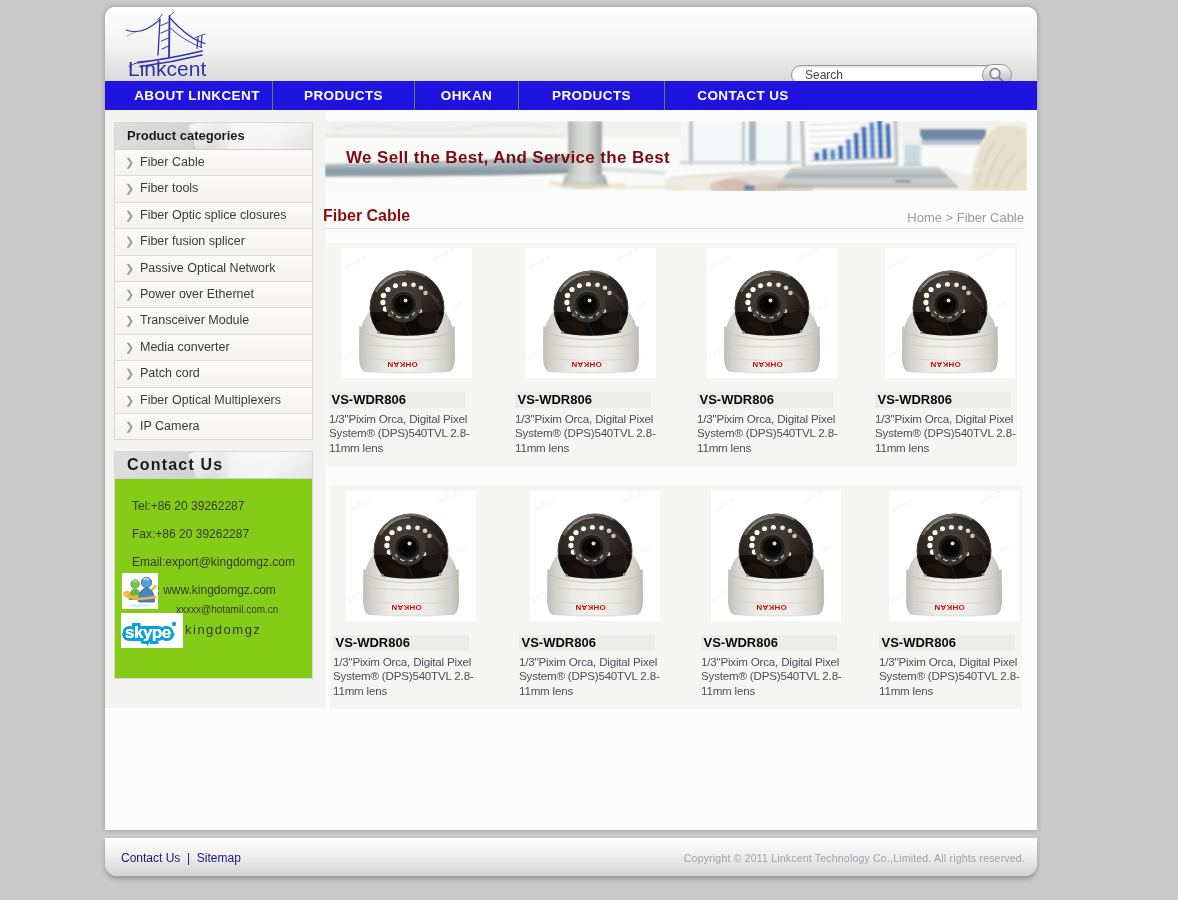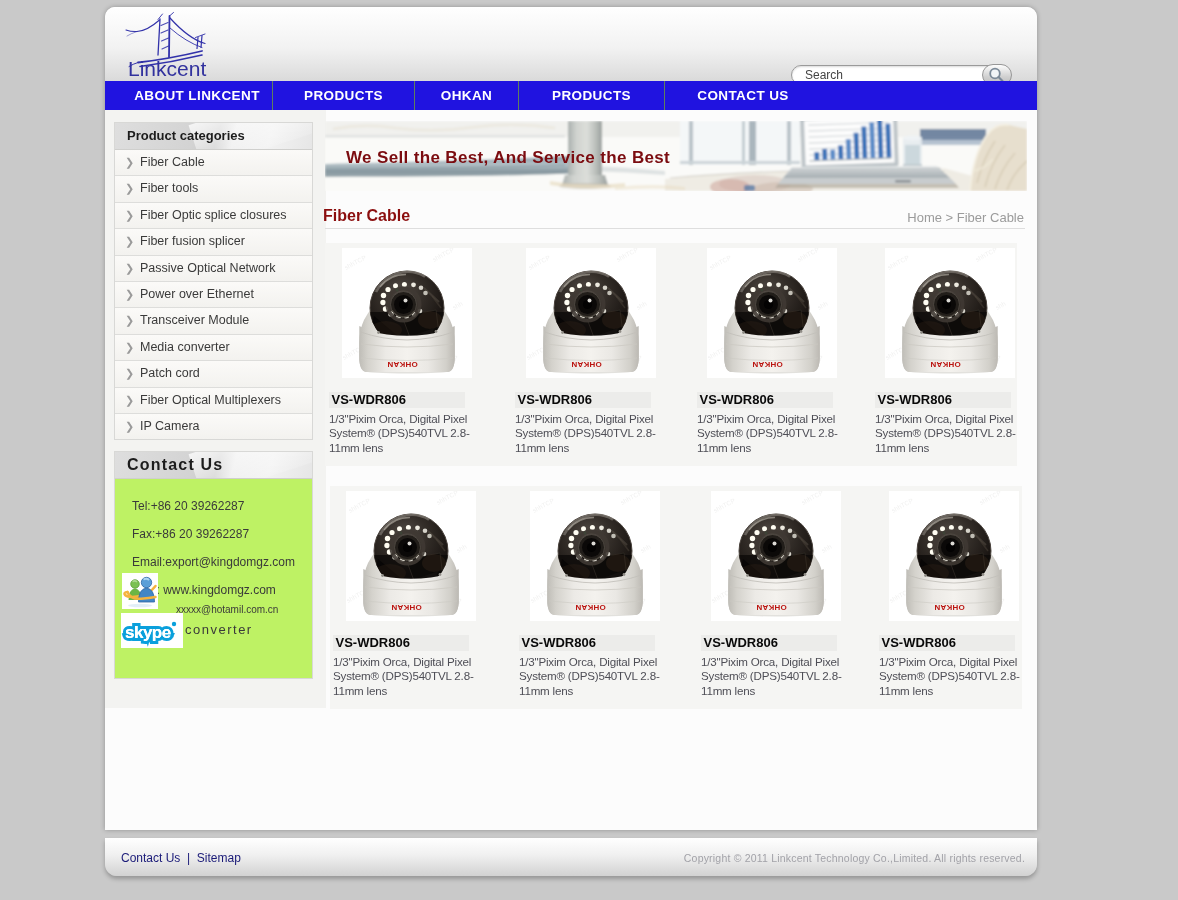--- a/index.html
+++ b/index.html
@@ -9,21 +9,21 @@
 #header{position:absolute;left:0;top:0;width:932px;height:74px;background:linear-gradient(#ffffff,#f2f2f2 55%,#dadada);border-radius:10px 10px 0 0;}
 #title{position:absolute;left:131px;top:28px;font-size:24px;color:#2118d6;white-space:nowrap;letter-spacing:-0.3px;}
 #search{position:absolute;left:686px;top:31px;width:218px;height:18px;background:#fff;border:1px solid #9a9a9a;border-radius:10px;box-shadow:inset 0 1px 2px rgba(0,0,0,0.15);margin-top:27px;}
 #search .stxt{position:absolute;left:13px;top:2px;font-size:12px;color:#444;}
 #sbtn{position:absolute;right:-2px;top:-2px;width:28px;height:20px;border:1px solid #979797;border-radius:11px;background:linear-gradient(#fdfdfd,#cfcfcf 60%,#bdbdbd);}
 #nav{position:absolute;left:0;top:74px;width:932px;height:29px;background:#2013e0;}
 #nav div{float:left;height:29px;line-height:29px;text-align:center;color:#fff;font-weight:bold;font-size:13.5px;letter-spacing:.4px;box-sizing:border-box;border-right:1px solid #5e7f5e;}
 #nav div:last-child{border-right:none;padding-right:24px;}
 #nav div:first-child{padding-left:17px;}
 #leftstrip{position:absolute;left:0;top:103px;width:221px;height:598px;background:#f3f3f1;}
-.sbox{position:absolute;left:9px;width:199px;background:#bef264;border:1px solid #d8d8d6;box-sizing:border-box;}
+.sbox{position:absolute;left:9px;width:199px;background:#84cc16;border:1px solid #d8d8d6;box-sizing:border-box;}
 .shead{height:26px;line-height:26px;padding-left:12px;font-weight:bold;color:#1c1c1c;background:linear-gradient(#e8e8e8,#d0d0d0),linear-gradient(#ddd,#ddd);background:linear-gradient(105deg,#dedede 0%,#d3d3d3 40%,#c9c9c9 52%,#ececec 60%,#f2f2f2 78%,#e6e6e6 100%);border-bottom:1px solid #cfcfcd;position:relative;overflow:hidden;z-index:0;}
 .shead:after{content:"";position:absolute;right:-30px;top:-22px;width:150px;height:46px;background:linear-gradient(rgba(255,255,255,0.75),rgba(255,255,255,0.15));transform:rotate(-18deg);z-index:-1;}
 ul.cats{list-style:none;margin:0;padding:0;}
 ul.cats li{height:25.4px;line-height:25.4px;border-bottom:1px solid #dddddb;background:linear-gradient(#fbfaf8,#f3f2ef);font-size:12.5px;color:#3a3a3a;padding-left:25px;position:relative;}
 ul.cats li:last-child{border-bottom:none;}
 ul.cats li b{position:absolute;left:10px;top:0;color:#9a9a9a;font-size:11px;font-weight:normal;}
 #contactbox .cline{font-size:12px;color:#3a3a3a;margin:8px;padding:0 0 0 9px;height:20px;line-height:20px;}
 #fch{position:absolute;left:218px;top:200px;font-size:16px;font-weight:bold;color:#8b0e0e;}
 #crumb{position:absolute;right:13px;top:203px;font-size:13px;color:#9b9b9b;}
 #hr1{position:absolute;left:220px;top:221px;width:700px;height:1px;background:#dedede;}
@@ -196,21 +196,21 @@
       <path d="M5.5,19 Q8,26.5 19,25.8 Q27,25.2 33.5,24" stroke="#f5b33e" stroke-width="2.5" fill="none" stroke-linecap="round"></path>
       <ellipse cx="18" cy="32.5" rx="12" ry="1.8" fill="#cfe3f2" opacity="0.6"></ellipse>
     </svg>
     <div class="abs" style="left:61px;top:131px;font-size:10px;color:#3a3a3a;margin-top:21px;">xxxxx@hotamil.com.cn</div>
     <svg class="abs" style="left:6px;top:161px;" width="62" height="35" viewBox="0 0 62 35">
       <rect x="0" y="0" width="62" height="35" fill="#fff"></rect>
       <text x="4" y="25" font-family="Liberation Sans,sans-serif" font-size="17" font-weight="bold" fill="#ffffff" stroke="#0aa0dc" stroke-width="6" paint-order="stroke" letter-spacing="-0.5" style="paint-order:stroke">skype</text>
       <text x="4" y="25" font-family="Liberation Sans,sans-serif" font-size="17" font-weight="bold" fill="#ffffff" letter-spacing="-0.5">skype</text>
       <circle cx="53" cy="11" r="2.2" fill="#0aa0dc"></circle>
     </svg>
-    <div class="abs" style="left:70px;top:170px;font-size:13px;color:#3a3a3a;letter-spacing:1.5px;">converter</div>
+    <div class="abs" style="left:70px;top:170px;font-size:13px;color:#3a3a3a;letter-spacing:1.5px;">kingdomgz</div>
   </div>
   <svg id="banner" class="abs" style="left:220px;top:114px;" width="702" height="70" viewBox="0 0 702 70">
     <defs>
       <linearGradient id="bandg" x1="0" y1="0" x2="0" y2="1">
         <stop offset="0" stop-color="#90a2ac"></stop>
           <stop offset="0.4" stop-color="#b2c0c6"></stop>
           <stop offset="0.75" stop-color="#86979f"></stop>
           <stop offset="1" stop-color="#9dabb1"></stop>
       </linearGradient>
       <linearGradient id="pillarg" x1="0" y1="0" x2="1" y2="0">

